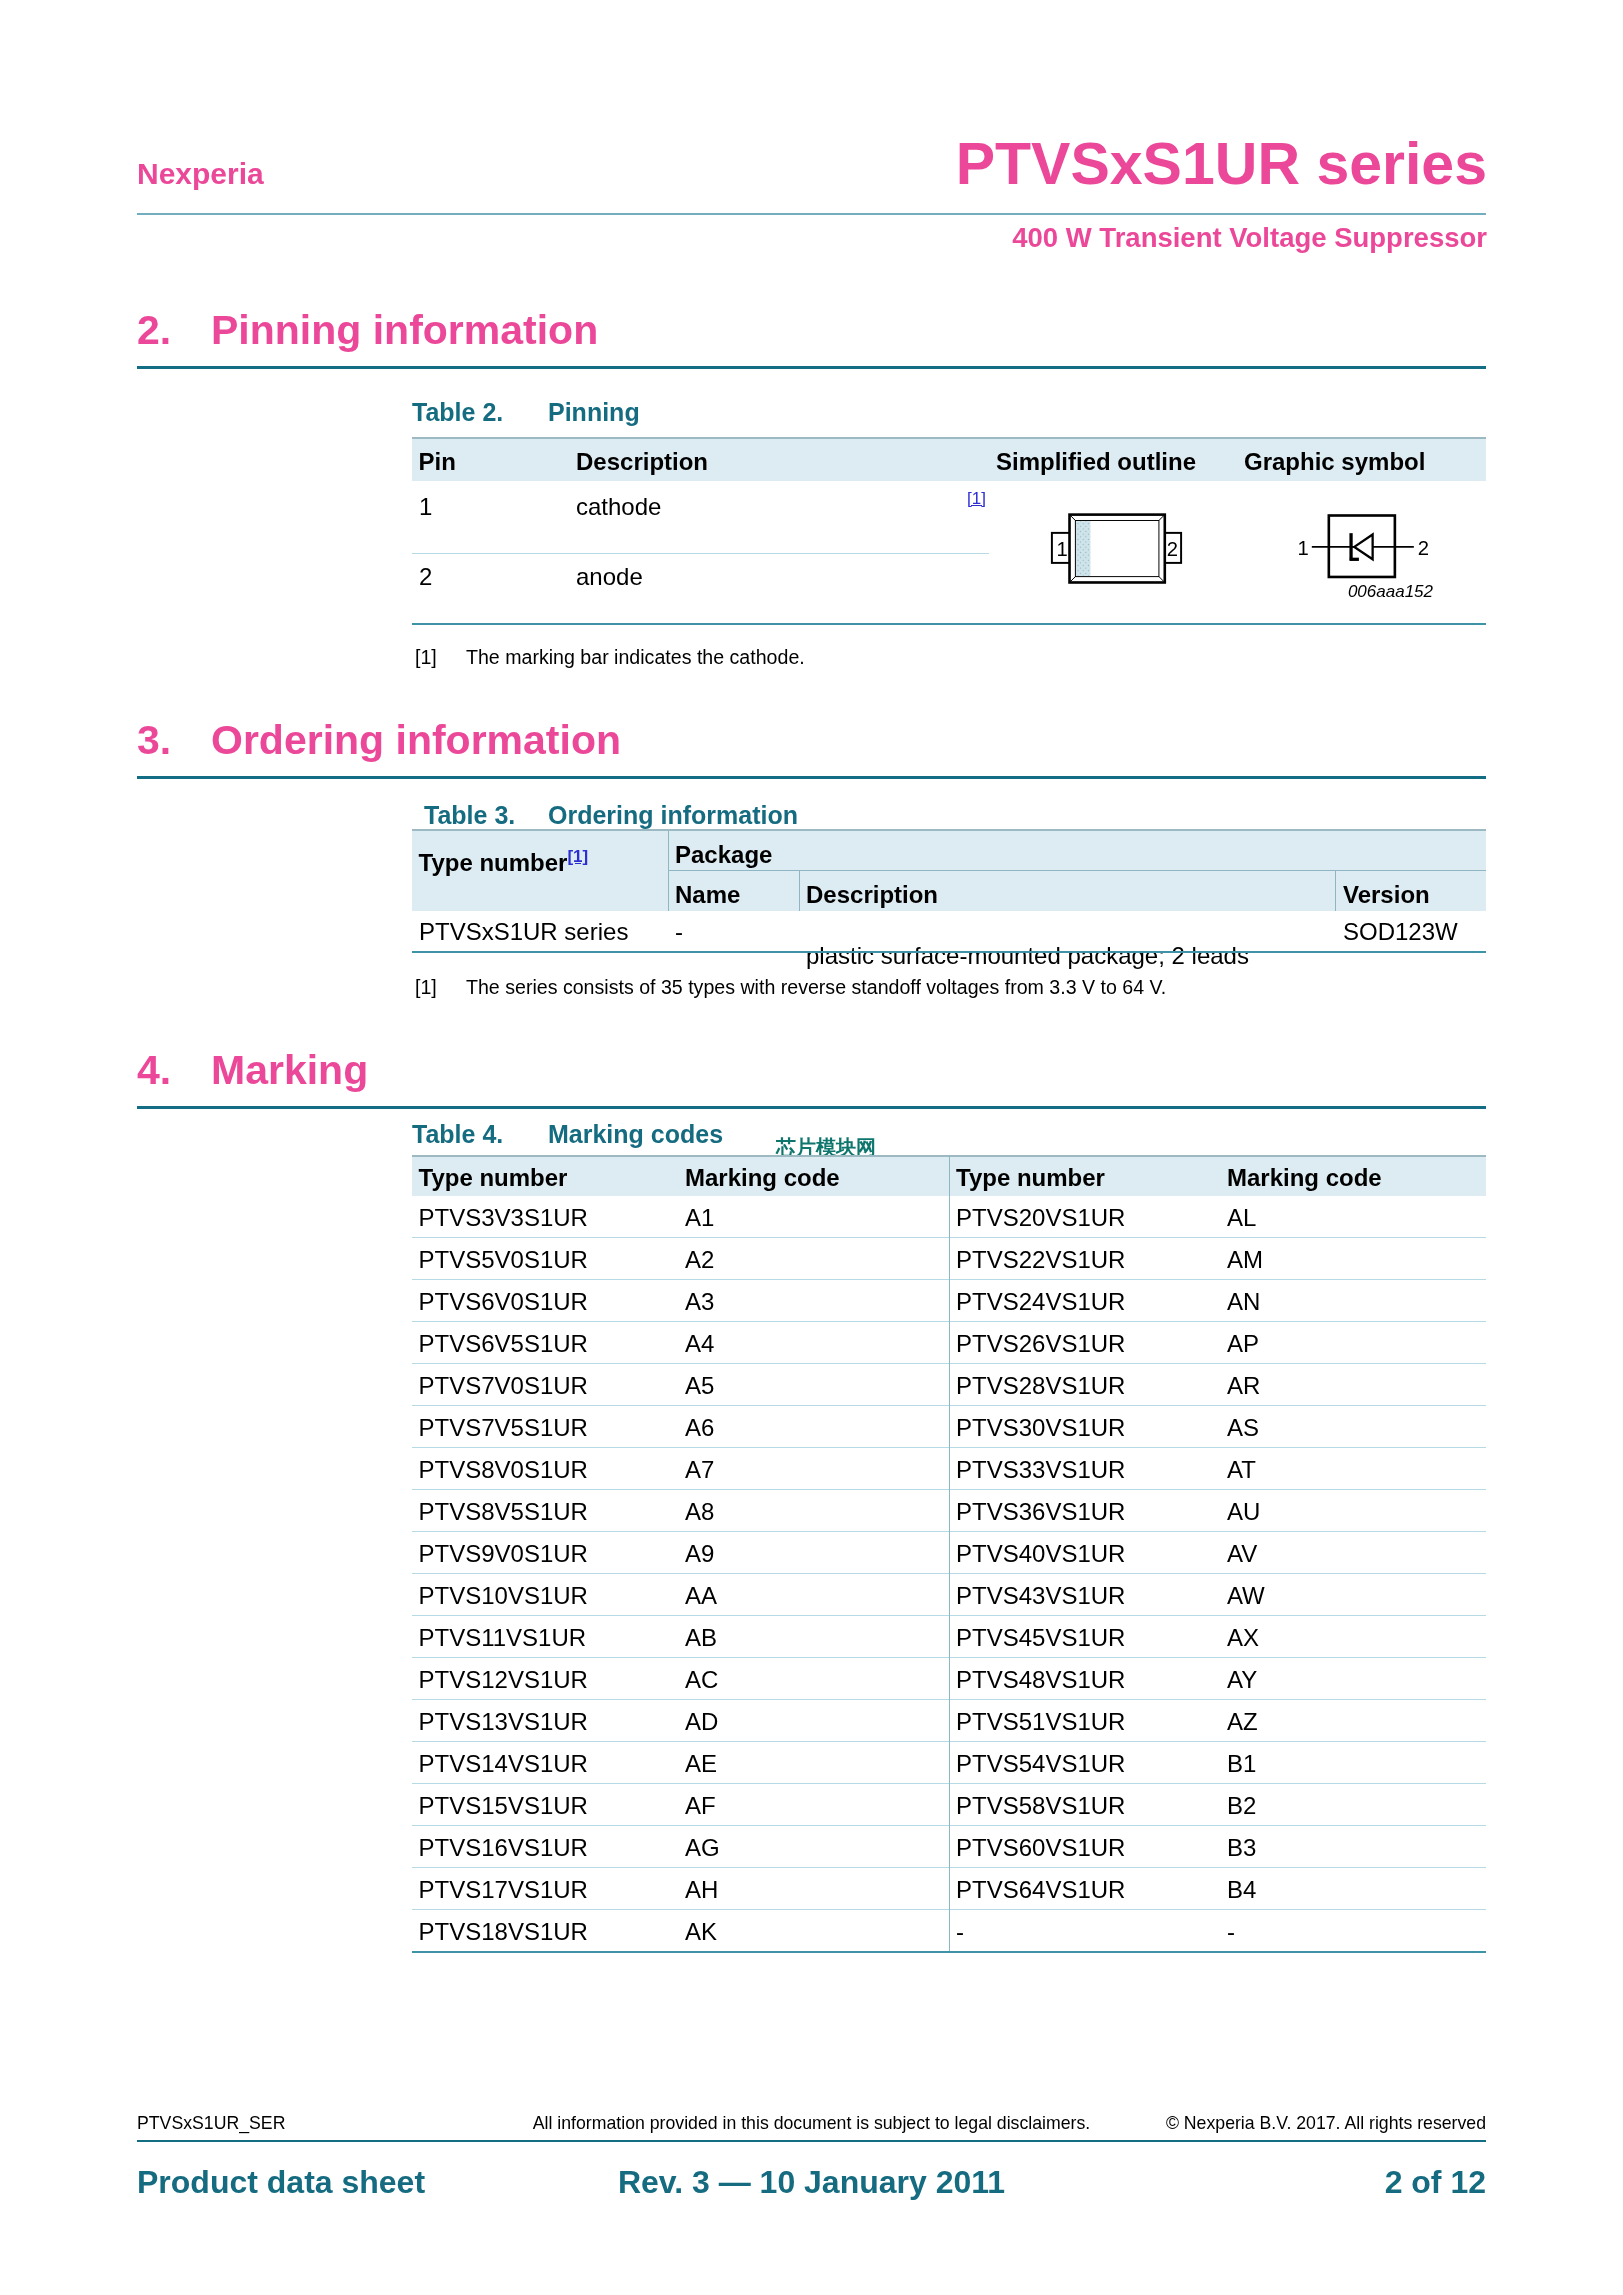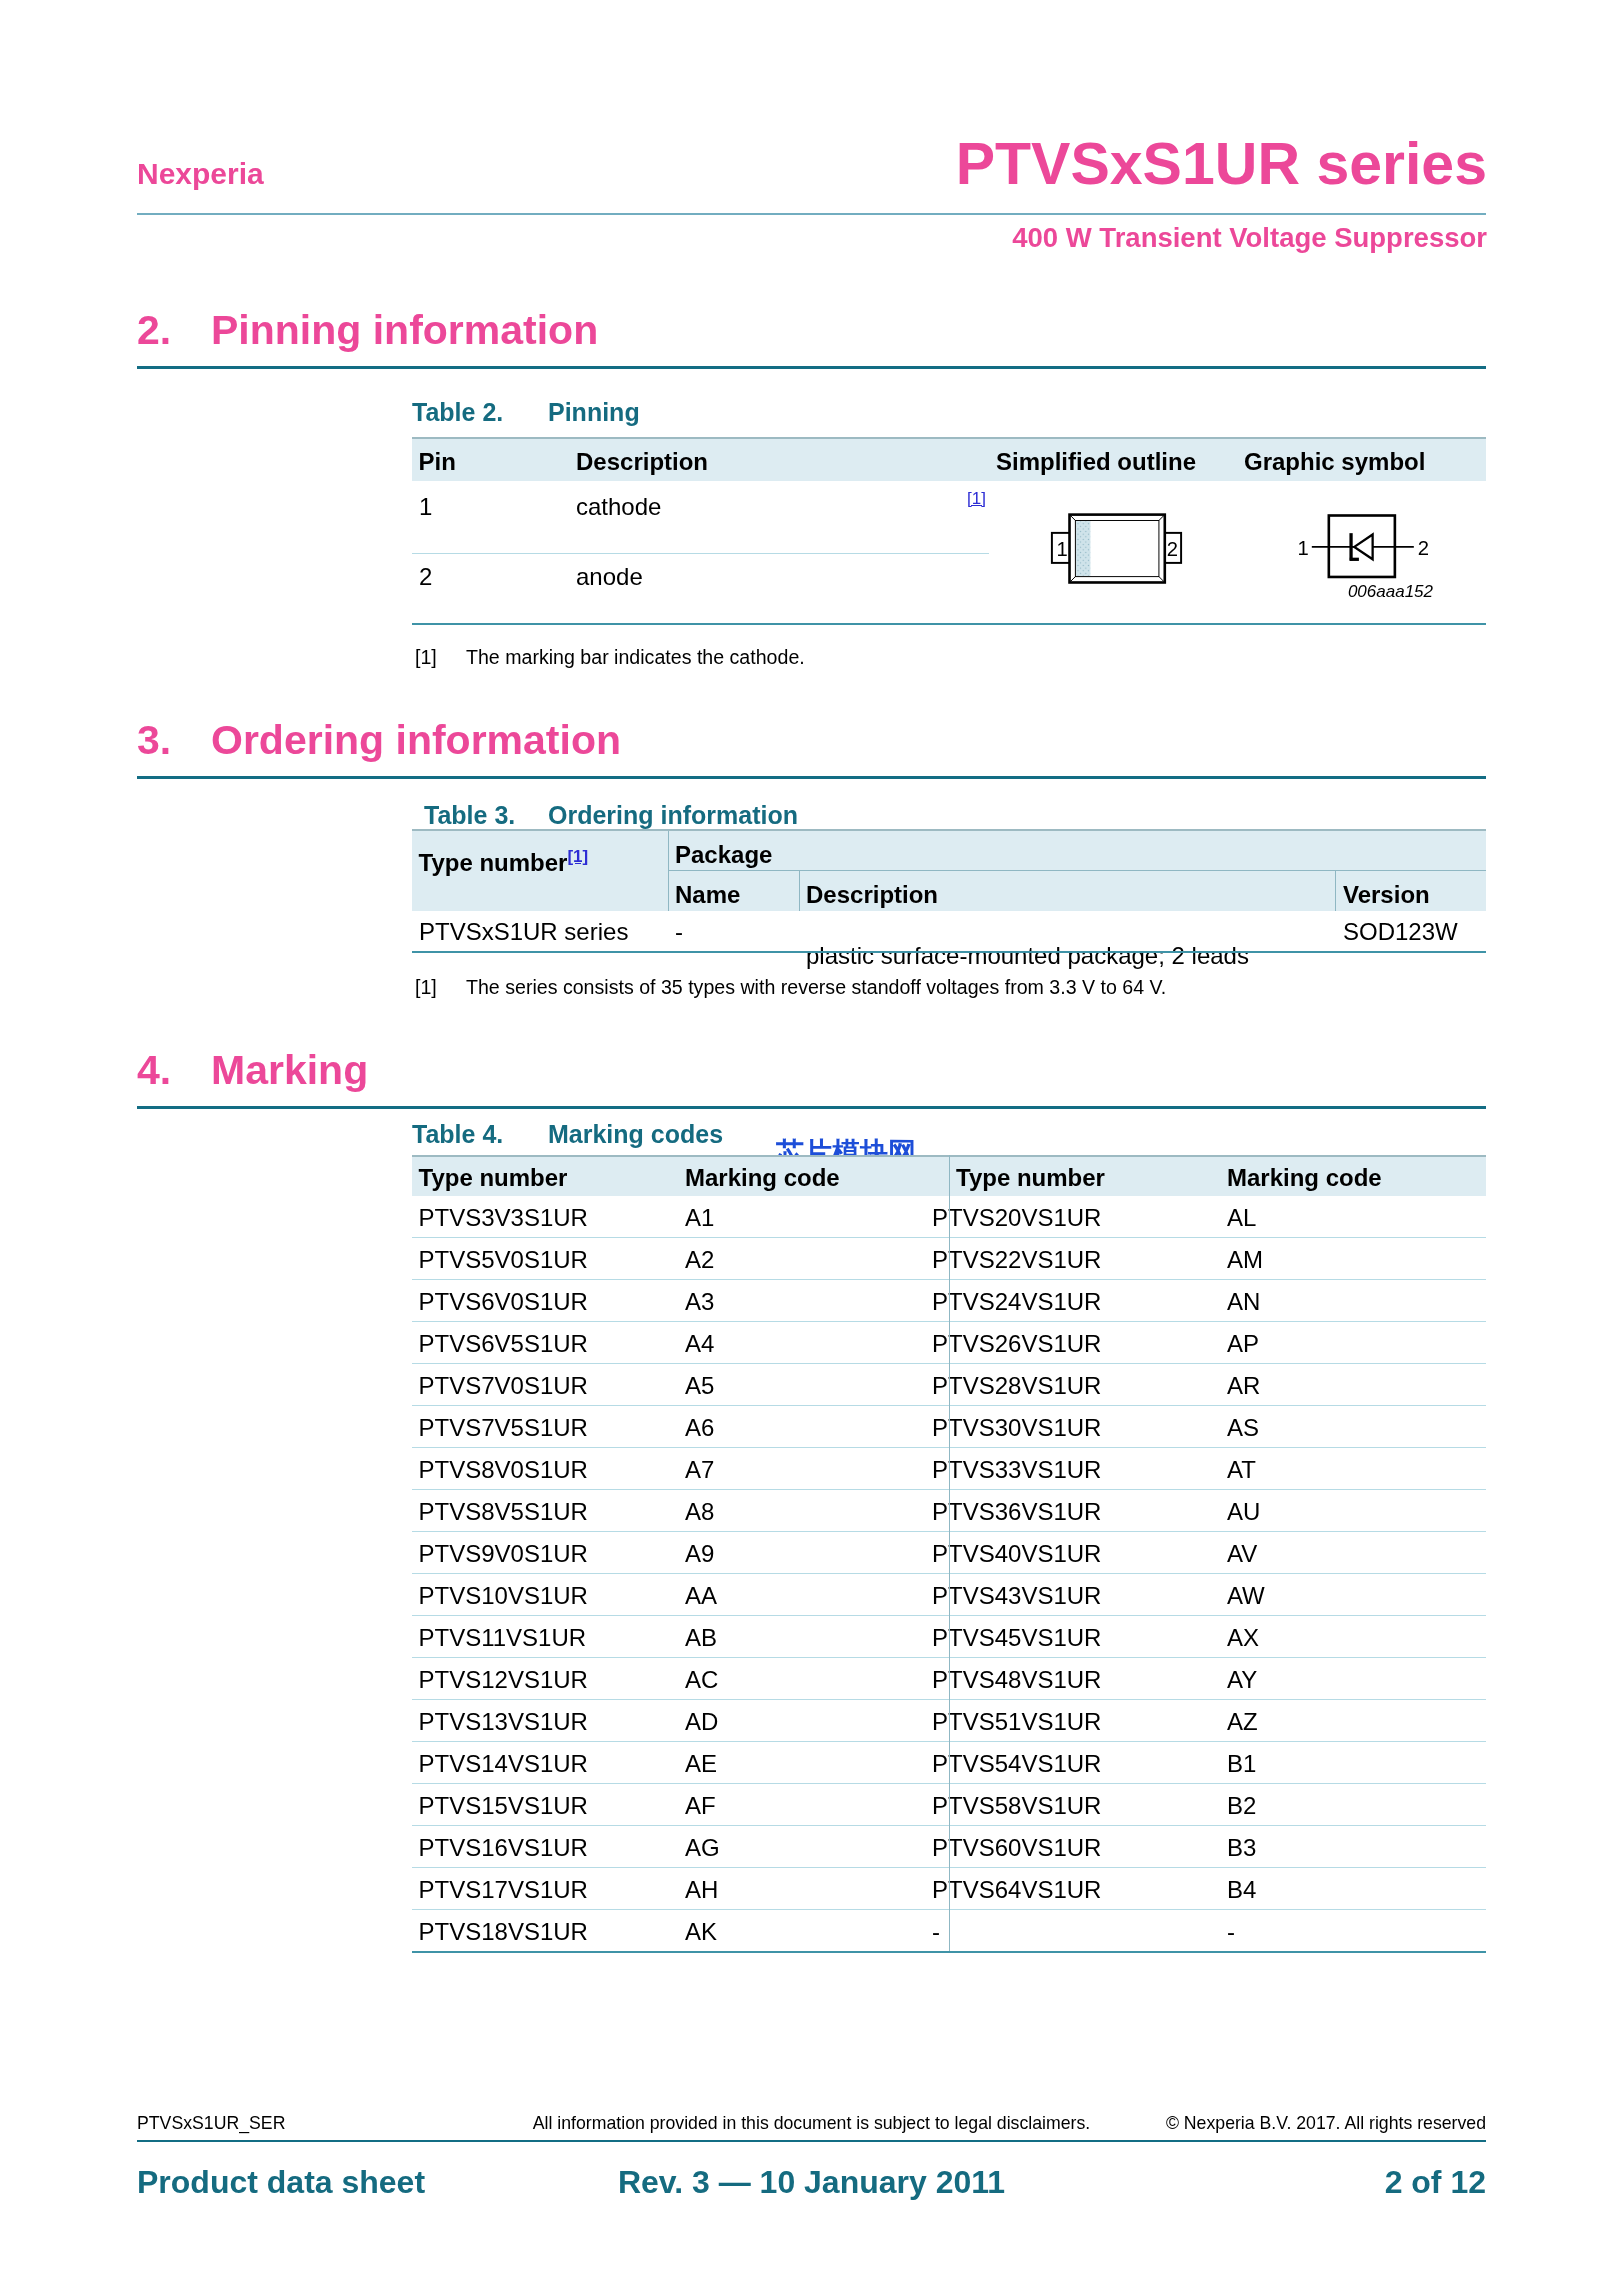--- a/index.html
+++ b/index.html
@@ -21,26 +21,26 @@
   .doc-sub { font-size:27.5px; font-weight:bold; text-align:right; }
   .section-h { font-size:41px; font-weight:bold; }
   .tbl-title { font-size:25px; font-weight:bold; color:#156b80; }
   .th { font-size:24px; font-weight:bold; }
   .td { font-size:24px; }
   .sup-link { font-size:17px; color:#2d2dd4; text-decoration:underline; }
   .footnote { font-size:19.6px; }
   .fig-cap { font-size:17px; font-style:italic; }
   .foot-small { font-size:17.7px; }
   .foot-bold { font-size:32px; font-weight:bold; color:#156b80; }
-  .watermark { font-size:28px; color:#1d4ed8; font-weight:bold; }
+  .watermark { font-size:20px; color:#0f766e; font-weight:bold; }
   .t4-body { position:absolute; left:412px; top:1196px; width:1074px; }
   .t4-row { position:relative; height:41px; border-bottom:1.3px solid #b6dbe5; }
   .t4-row:last-child { border-bottom:2px solid #3f93a7; }
   .t4-row span { position:absolute; top:7.9px; font-size:24px; }
-  .c1 { left:6.5px; } .c2 { left:273px; } .c3 { left:520px; } .c4 { left:815px; }
+  .c1 { left:6.5px; } .c2 { left:273px; } .c3 { left:544px; } .c4 { left:815px; }
   .vline { position:absolute; width:1.3px; background:#8fb7c3; }
 </style>
 </head>
 <body>
 
 <div class="page">
 
   <div class="abs brand teal" style="left:137px; top:157px;">Nexperia</div>
   <div class="abs doc-title teal" style="left:720px; top:130px; width:767px;">PTVSxS1UR series</div>
   <div class="rule rule-light" style="left:137px; top:213px; width:1349px;"></div>

